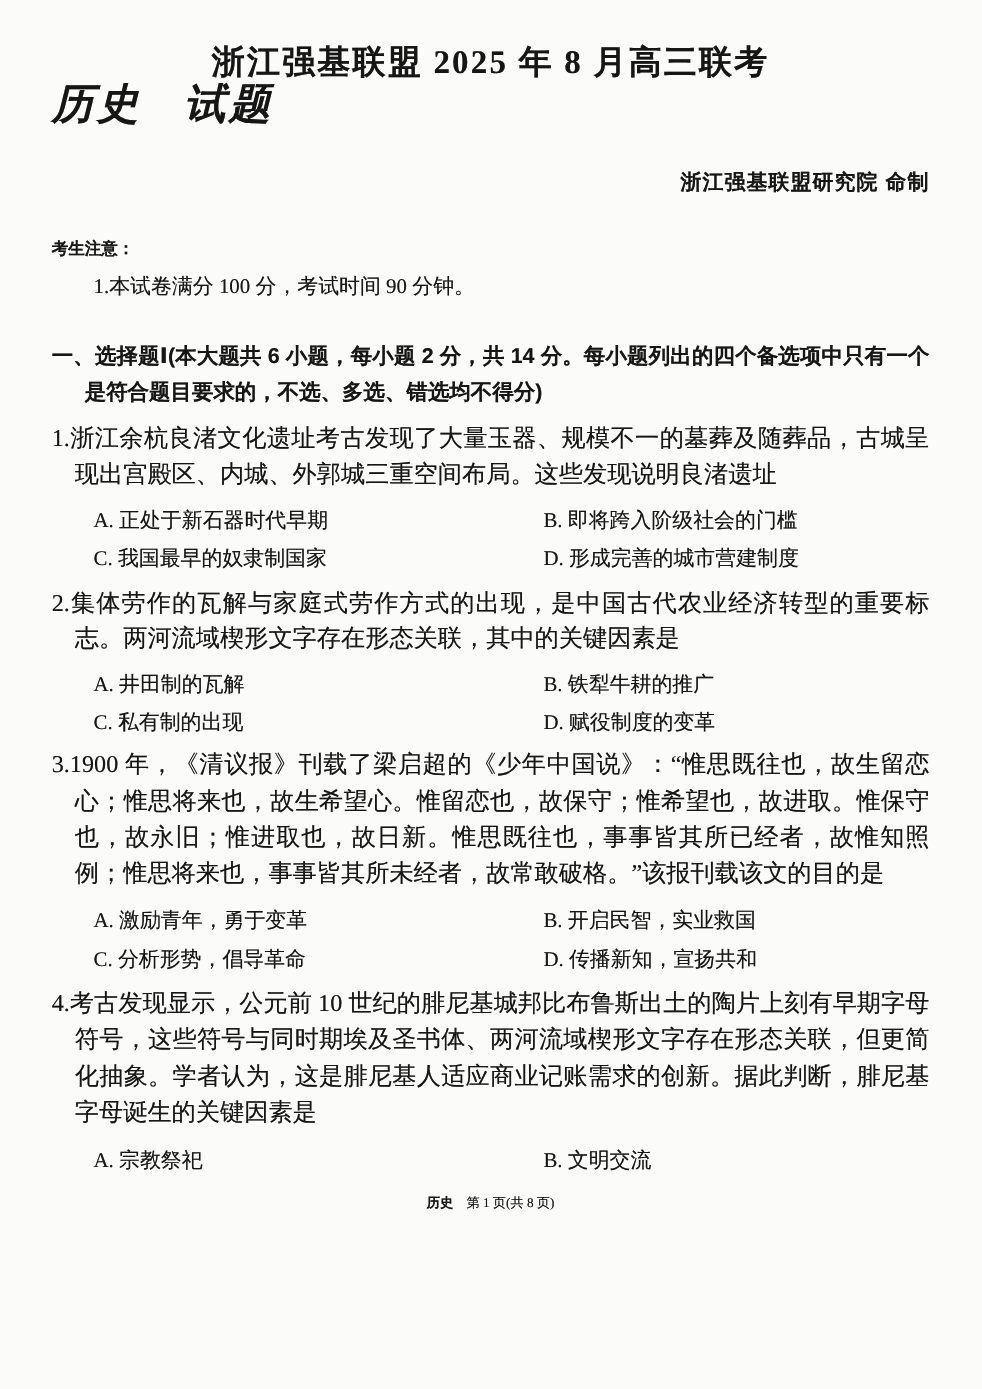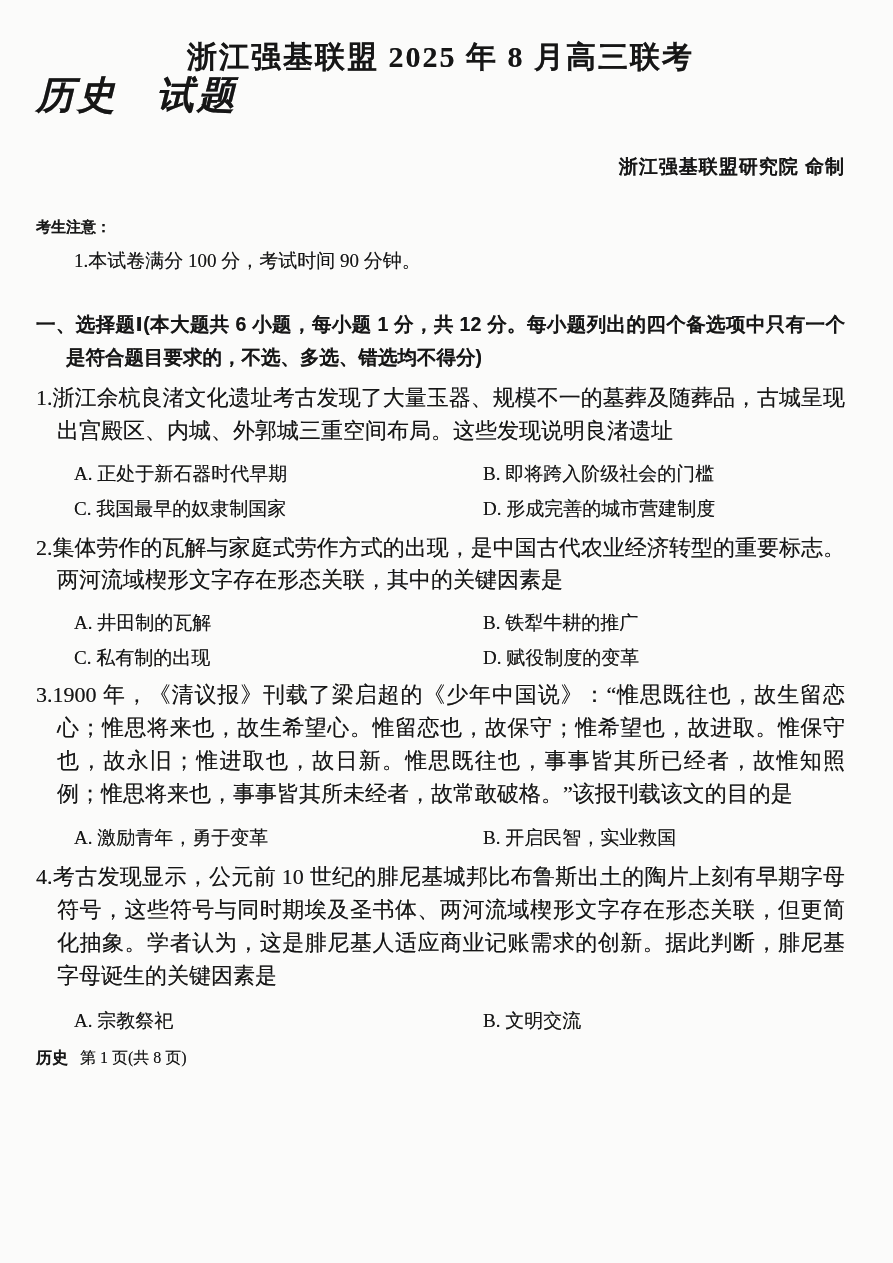--- a/index.html
+++ b/index.html
@@ -8,21 +8,21 @@
     --serif:"Liberation Serif","DejaVu Serif",serif;
     --sans:"Liberation Sans","DejaVu Sans",sans-serif;
   }
   html,body{margin:0;padding:0;}
   body{
     width:893px;height:1263px;overflow:hidden;
     background:var(--paper);color:var(--ink);
     font-family:var(--serif);
     text-shadow:0 0 .5px rgba(22,22,22,.55);
   }
-  .page{padding:0 48px 0 36px;}
+  .page{padding:0 48px 0 47px;}
 
   .exam-title{
     margin:40px 0 0 0;text-align:center;
     font-size:30px;line-height:34px;font-weight:700;
     letter-spacing:2px;white-space:nowrap;
   }
   .subject-title{
     text-align:left;
     font-size:38px;line-height:42px;font-weight:700;
     letter-spacing:3px;
@@ -77,22 +77,22 @@
   #q3 .options,#q4 .options{margin-top:10px;}
   .opt-row{
     display:flex;
     padding-left:38px;
     font-size:19px;line-height:35px;gap:11px;
   }
   .opt{white-space:nowrap;}
   .opt-a{flex:0 0 398px;}
 
   .footer{
-    margin-top:10px;
-    font-size:16px;line-height:20px;
+    margin-top:10px;text-align:center;
+    font-size:12px;line-height:20px;
   }
   .footer .footer-subject{font-family:var(--sans);font-weight:700;}
   .footer .footer-pageinfo{margin-left:12px;}
 </style>
 </head>
 <body>
 
 <div class="page">
 
   <h1 class="exam-title">浙江强基联盟 2025 年 8 月高三联考</h1>
@@ -101,21 +101,21 @@
     <span class="subject-name">历史</span><span class="paper-type">试题</span>
   </div>
 
   <div class="issuer">浙江强基联盟研究院 命制</div>
 
   <div class="notice">
     <div class="notice-heading">考生注意：</div>
     <p class="notice-item first">1.本试卷满分 100 分，考试时间 90 分钟。</p>
   </div>
 
-  <h2 class="section-heading">一、选择题Ⅰ(本大题共 6 小题，每小题 1 分，共 12 分。每小题列出的四个备选项中只有一个是符合题目要求的，不选、多选、错选均不得分)</h2>
+  <h2 class="section-heading">一、选择题Ⅰ(本大题共 6 小题，每小题 2 分，共 14 分。每小题列出的四个备选项中只有一个是符合题目要求的，不选、多选、错选均不得分)</h2>
 
   <div class="question" id="q1">
     <p class="stem"><span class="qnum">1.</span><span>浙江余杭良渚文化遗址考古发现了大量玉器、规模不一的墓葬及随葬品，古城呈现出宫殿区、内城、外郭城三重空间布局。这些发现说明良渚遗址</span></p>
     <div class="options">
       <div class="opt-row">
         <span class="opt opt-a">A. 正处于新石器时代早期</span>
         <span class="opt">B. 即将跨入阶级社会的门槛</span>
       </div>
       <div class="opt-row">
         <span class="opt opt-a">C. 我国最早的奴隶制国家</span>
@@ -138,20 +138,24 @@
     </div>
   </div>
 
   <div class="question" id="q3">
     <p class="stem"><span class="qnum">3.</span><span>1900 年，《清议报》刊载了梁启超的《少年中国说》：“惟思既往也，故生留恋心；惟思将来也，故生希望心。惟留恋也，故保守；惟希望也，故进取。惟保守也，故永旧；惟进取也，故日新。惟思既往也，事事皆其所已经者，故惟知照例；惟思将来也，事事皆其所未经者，故常敢破格。”该报刊载该文的目的是</span></p>
     <div class="options">
       <div class="opt-row">
         <span class="opt opt-a">A. 激励青年，勇于变革</span>
         <span class="opt">B. 开启民智，实业救国</span>
       </div>
+      <div class="opt-row">
+        <span class="opt opt-a">C. 分析形势，倡导革命</span>
+        <span class="opt">D. 传播新知，宣扬共和</span>
+      </div>
     </div>
   </div>
 
   <div class="question" id="q4">
     <p class="stem"><span class="qnum">4.</span><span>考古发现显示，公元前 10 世纪的腓尼基城邦比布鲁斯出土的陶片上刻有早期字母符号，这些符号与同时期埃及圣书体、两河流域楔形文字存在形态关联，但更简化抽象。学者认为，这是腓尼基人适应商业记账需求的创新。据此判断，腓尼基字母诞生的关键因素是</span></p>
     <div class="options">
       <div class="opt-row">
         <span class="opt opt-a">A. 宗教祭祀</span>
         <span class="opt">B. 文明交流</span>
       </div>

